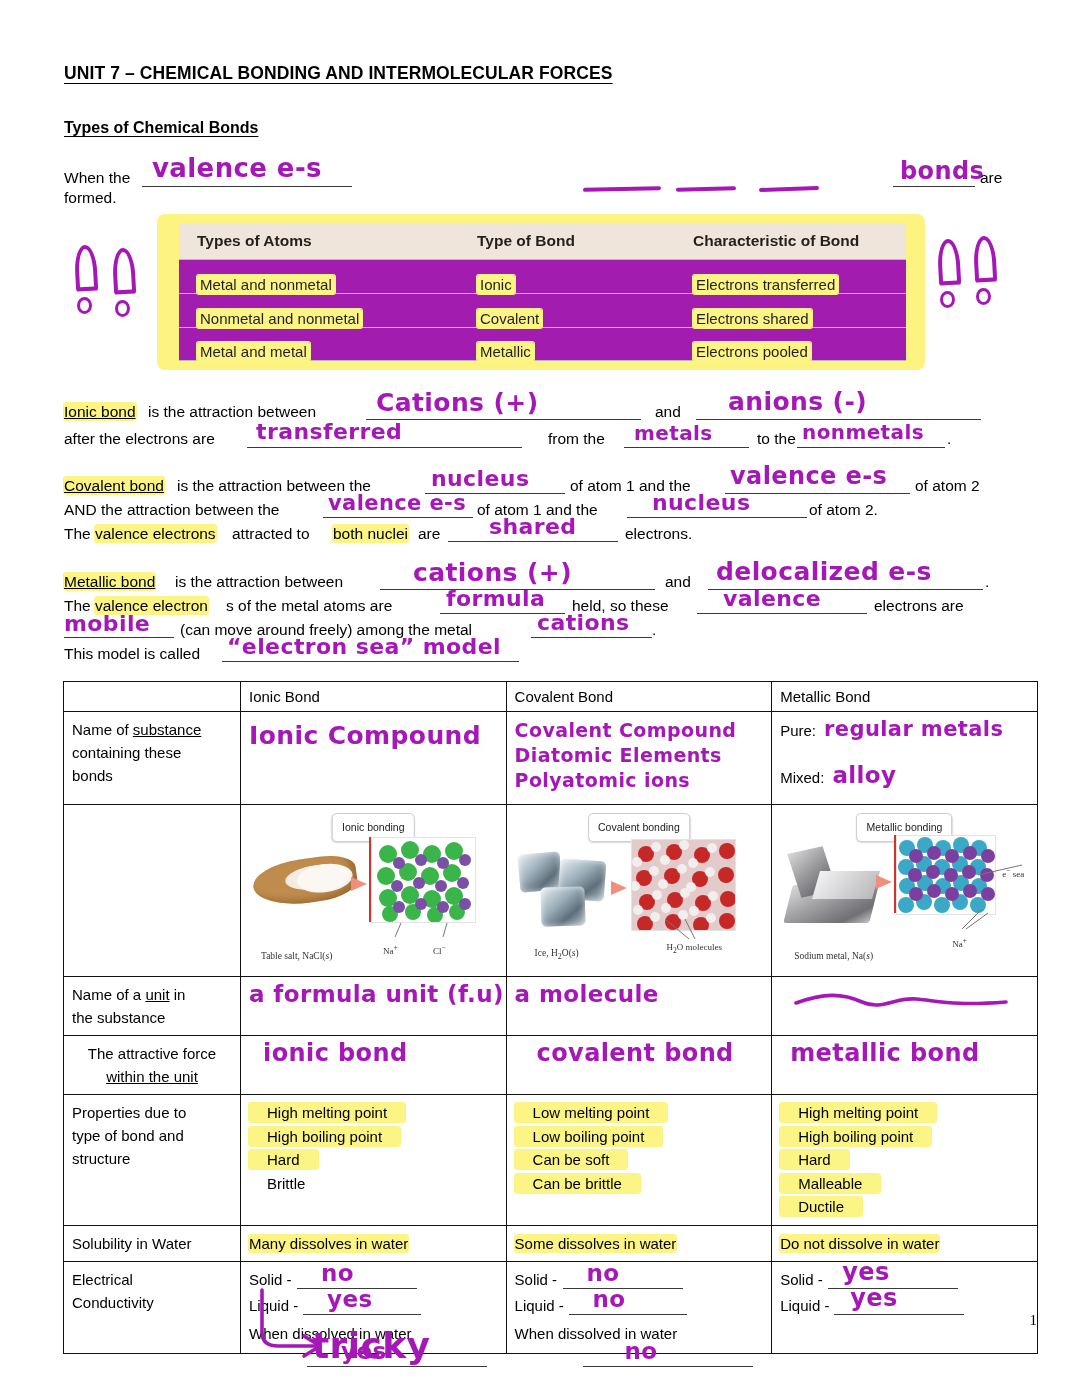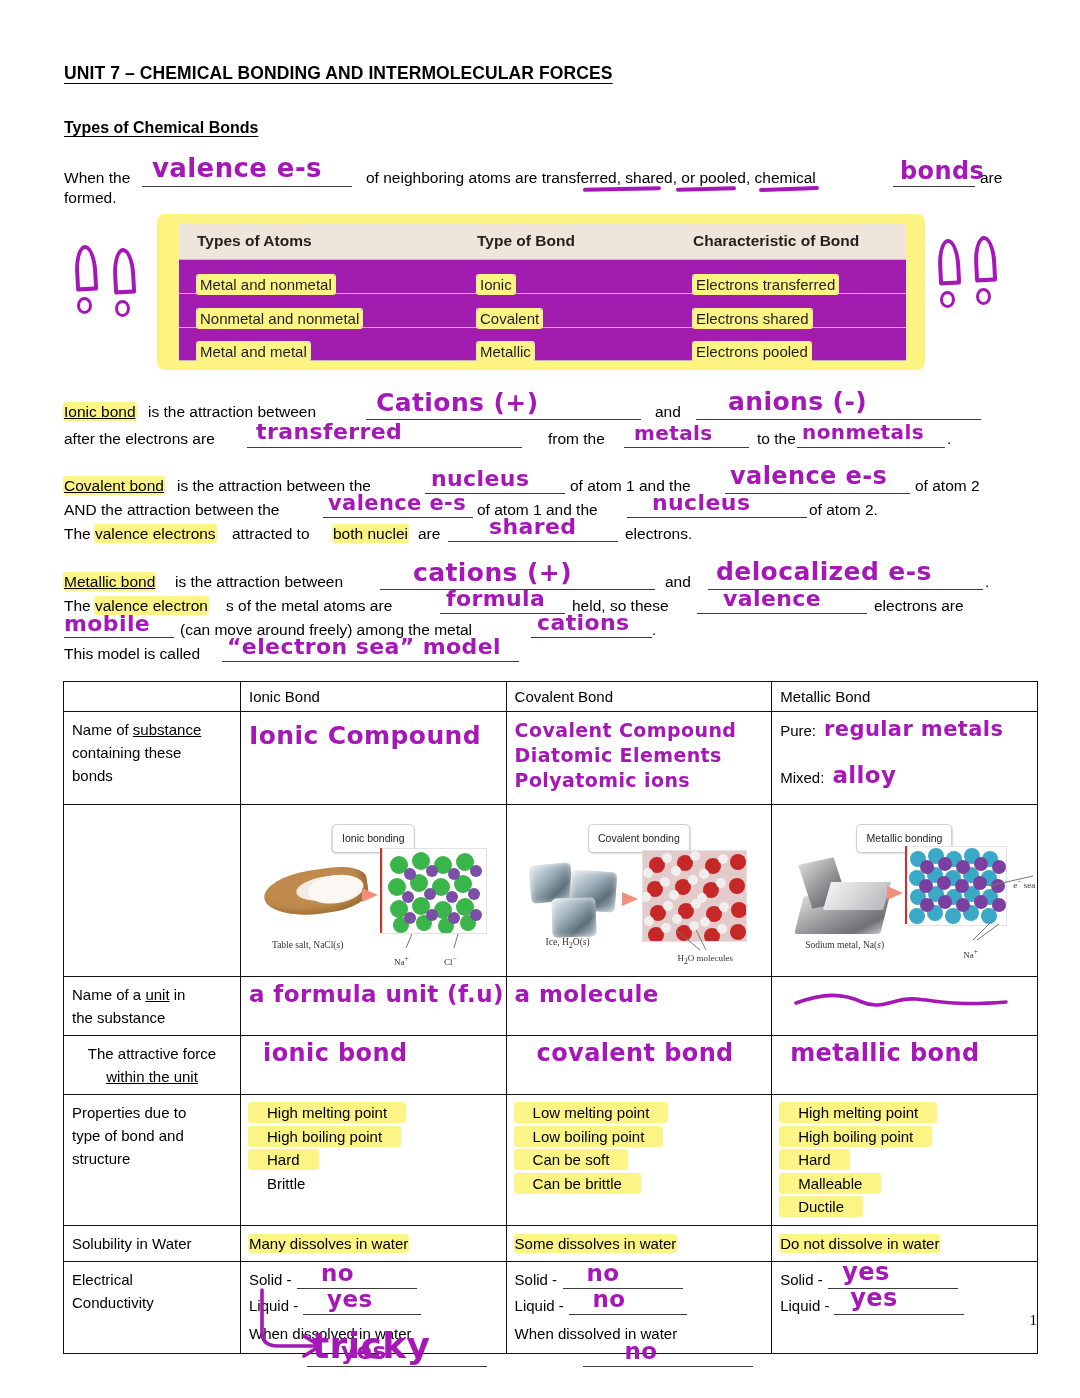--- a/index.html
+++ b/index.html
@@ -97,21 +97,21 @@
     padding: 6px 8px;
     font-size: 15px;
     line-height: 23px;
     font-weight: normal;
     text-align: left;
     position: relative;
   }
   .col-label { width: 177px; }
   .col-data  { width: 265.6px; }
   .mtable .hdr td { height: 28px; padding-top: 3px; padding-bottom: 3px; }
-  .mtable .r-img td { height: 172px; padding: 11px; }
+  .mtable .r-img td { height: 172px; padding: 0; }
   .proplist { list-style: none; margin: 0; padding: 0; }
   .proplist li { font-size: 15px; line-height: 23.5px; }
   .proplist li span { padding: 1px 18px; }
   .u { text-decoration: underline; }
 
   
   .fig { position: relative; width: 100%; height: 100%; }
   .fig .cap-chip {
     position: absolute; top: 8px; left: 50%; transform: translateX(-50%);
     background: #fff; border: 1px solid #cfcfcf; border-radius: 5px;
@@ -168,21 +168,20 @@
 <body>
 
 <div class="page">
 
   <div class="doc-title">UNIT 7 – CHEMICAL BONDING AND INTERMOLECULAR FORCES</div>
   <div class="section-title">Types of Chemical Bonds</div>
 
   <div class="txt" style="left:64px; top:166px;">When the</div>
   <div class="rule" style="left:142px; top:186px; width:210px;"></div>
   <div class="hw" style="left:152px; top:153px; font-size:26px;">valence e-s</div>
-  <div class="txt" style="left:366px; top:166px;">of neighboring atoms are transferred, shared, or pooled, chemical</div>
   <div class="pstroke" style="left:583px; top:187px; width:78px; height:4px; transform:rotate(-1.3deg);"></div>
   <div class="pstroke" style="left:676px; top:187px; width:60px; height:4px; transform:rotate(-1.6deg);"></div>
   <div class="pstroke" style="left:759px; top:187px; width:60px; height:4px; transform:rotate(-2deg);"></div>
   <div class="rule" style="left:893px; top:186px; width:82px;"></div>
   <div class="hw" style="left:900px; top:157px; font-size:24px;">bonds</div>
   <div class="txt" style="left:980px; top:166px;">are</div>
   <div class="txt" style="left:64px; top:186px;">formed.</div>
 
   <div class="excl" style="left:75px; top:245px;">
     <div class="body"></div>

